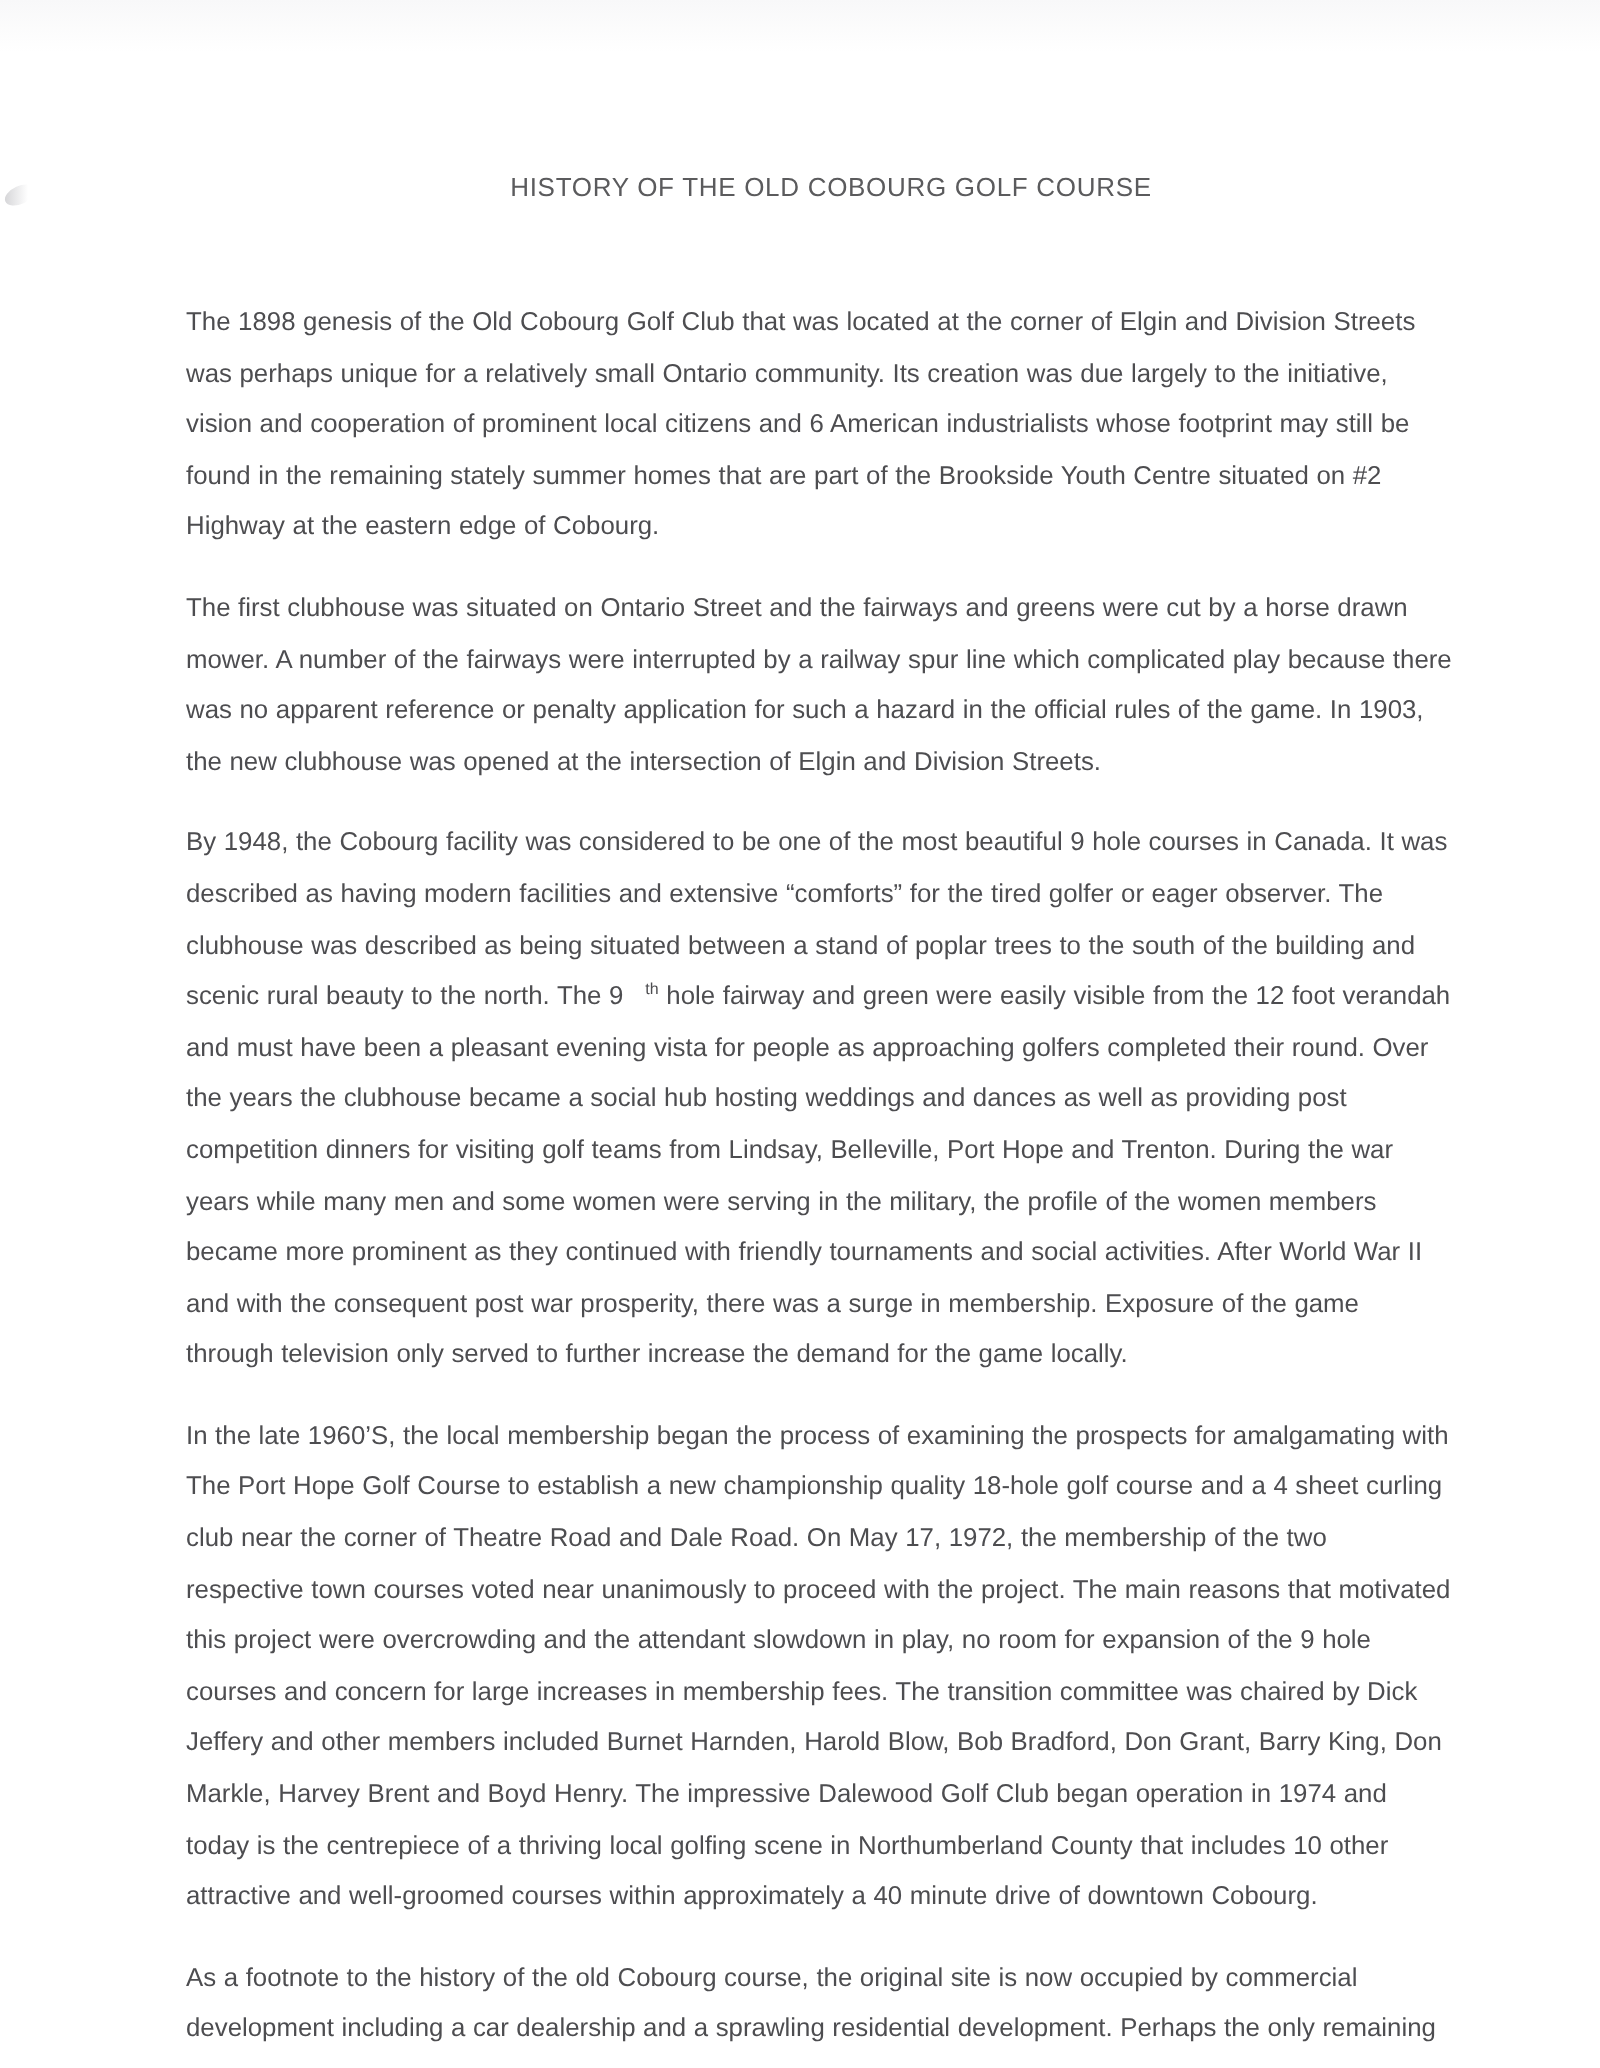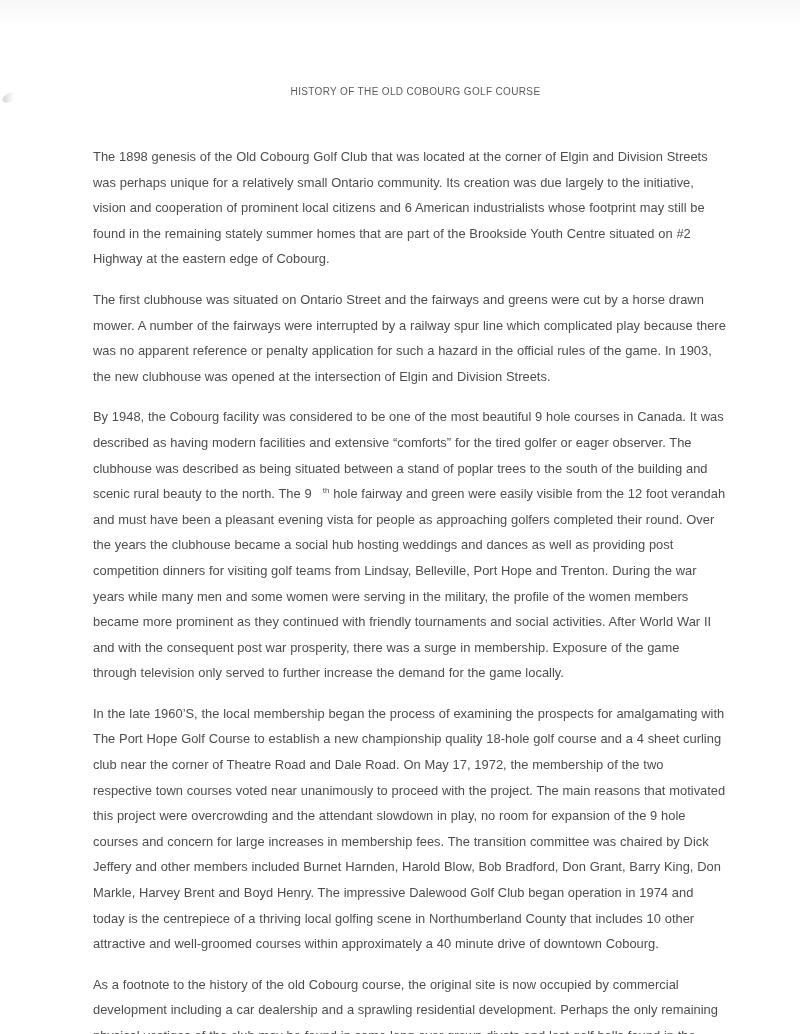--- a/index.html
+++ b/index.html
@@ -47,21 +47,21 @@
 
   #doc-body {
     position: absolute;
     left: 93px;
     top: 86px;
     width: 645px;
   }
 
   #doc-title {
     text-align: center;
-    font-size: 10px;
+    font-size: 13px;
     letter-spacing: 0.35px;
     color: #5b5b5d;
     font-weight: 400;
     margin: 0 0 47px 0;
     white-space: nowrap;
   }
 
   .paragraph {
     font-size: 12.9px;
     line-height: 25.6px;

